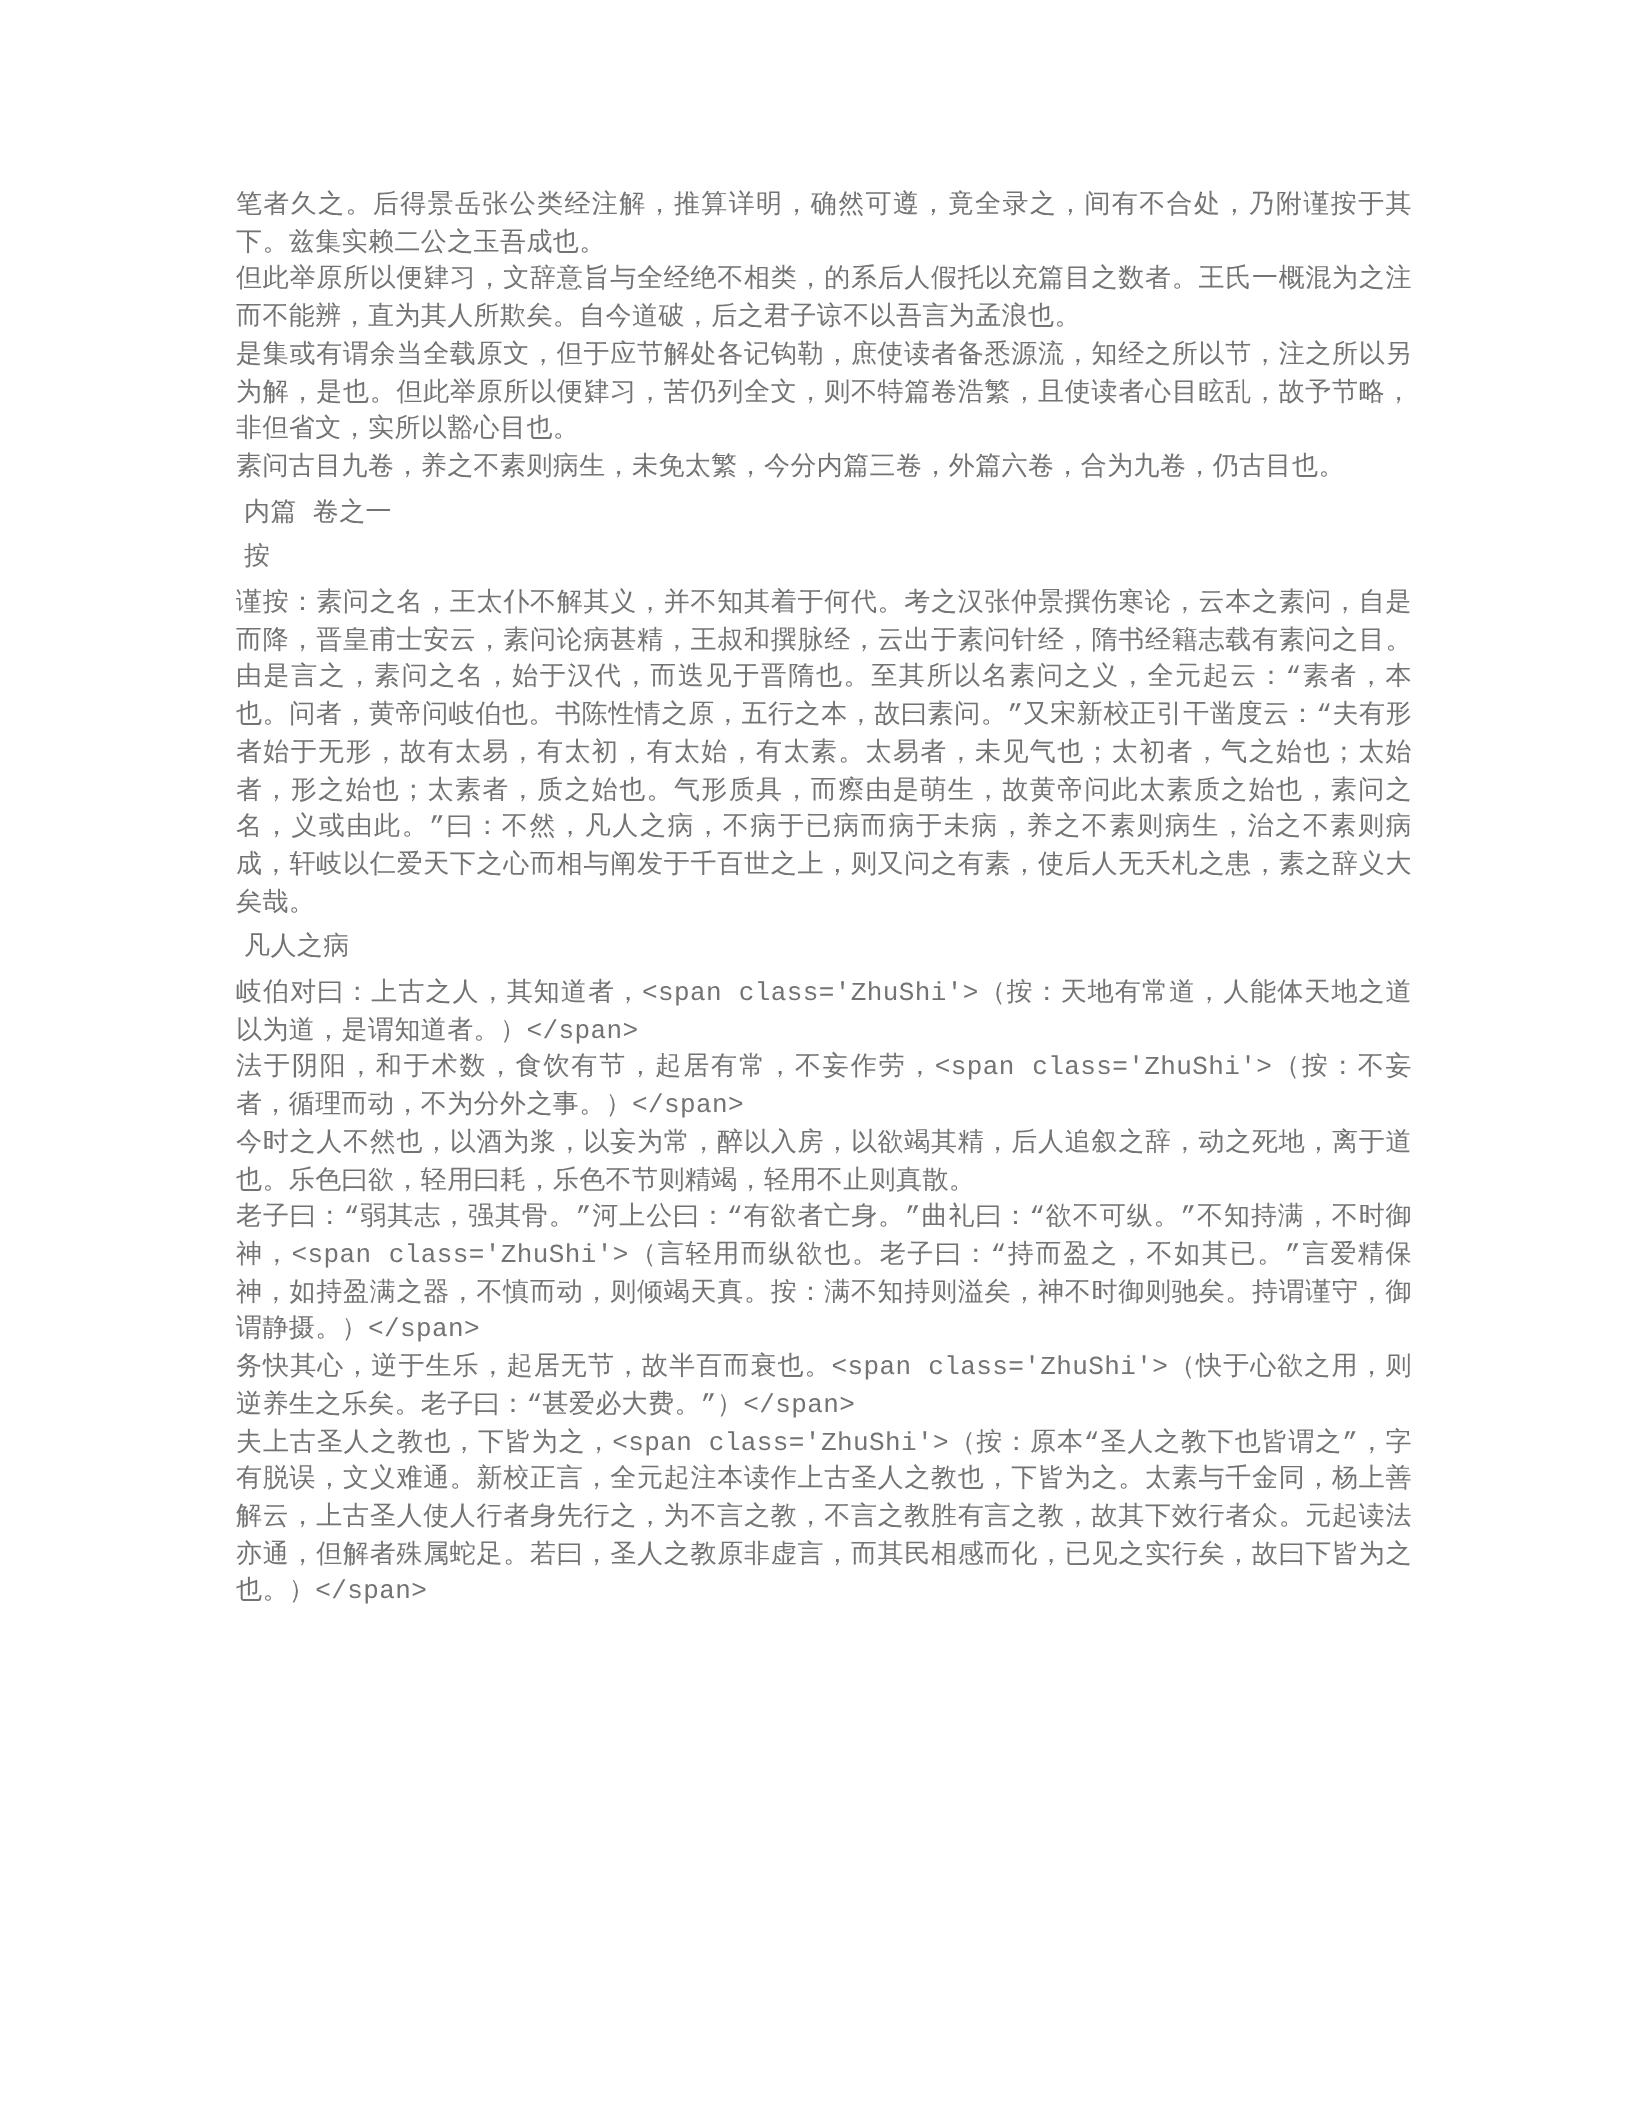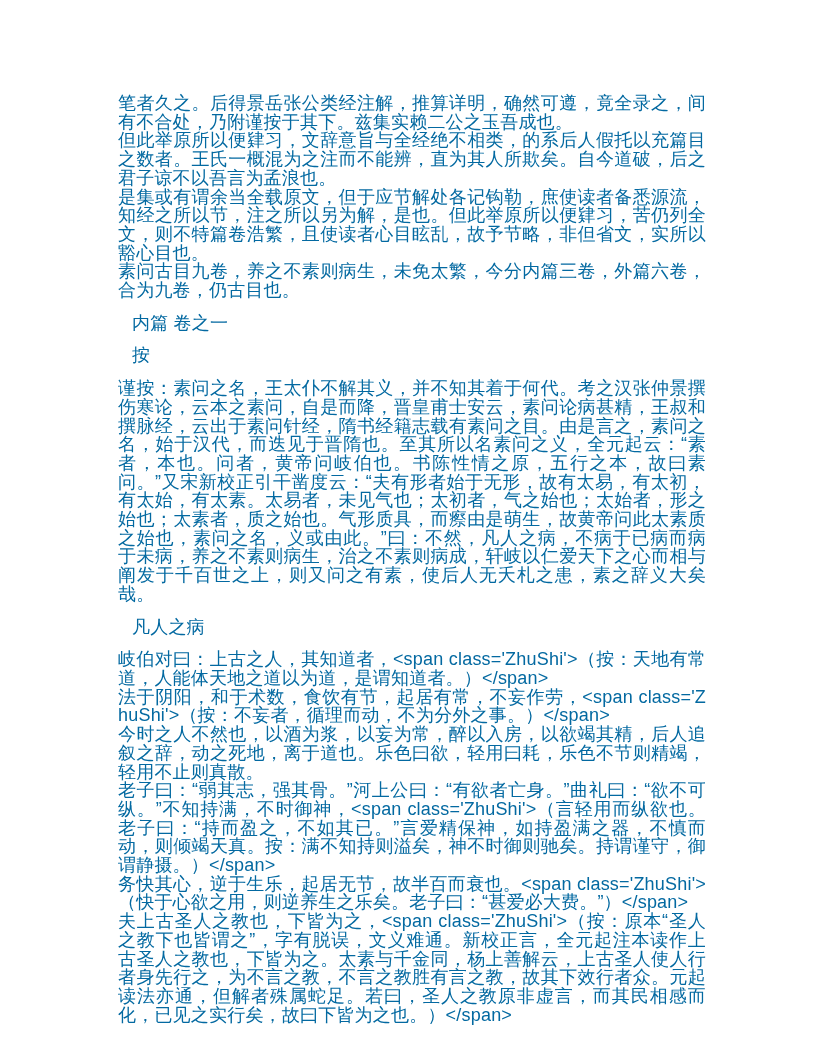--- a/index.html
+++ b/index.html
@@ -2,30 +2,30 @@
 <html><head>
 <meta charset="utf-8">
 <style>
   html, body { margin: 0; padding: 0; background: #ffffff; }
   body { width: 816px; height: 1056px; position: relative; overflow: hidden; }
   .page {
     position: absolute;
     left: 118px;
     top: 94px;
     width: 588px;
-    font-family: Liberation Sans, sans-serif;
-    font-size: 18px;
+    font-family: Liberation Mono, monospace;
+    font-size: 13px;
     line-height: 18.7px;
-    color: #0369a1;
+    color: #737373;
     text-align: justify;
     text-justify: inter-character;
     letter-spacing: 0.2px;
   }
   .para { margin: 0; padding: 0; word-break: break-all; }
-  .heading { margin: 14px; padding: 0; }
+  .heading { margin: 4px; padding: 0; }
 </style>
 </head>
 <body>
 
 <div class="page">
   <p class="para">笔者久之。后得景岳张公类经注解，推算详明，确然可遵，竟全录之，间有不合处，乃附谨按于其下。兹集实赖二公之玉吾成也。</p>
   <p class="para">但此举原所以便肄习，文辞意旨与全经绝不相类，的系后人假托以充篇目之数者。王氏一概混为之注而不能辨，直为其人所欺矣。自今道破，后之君子谅不以吾言为孟浪也。</p>
   <p class="para">是集或有谓余当全载原文，但于应节解处各记钩勒，庶使读者备悉源流，知经之所以节，注之所以另为解，是也。但此举原所以便肄习，苦仍列全文，则不特篇卷浩繁，且使读者心目眩乱，故予节略，非但省文，实所以豁心目也。</p>
   <p class="para">素问古目九卷，养之不素则病生，未免太繁，今分内篇三卷，外篇六卷，合为九卷，仍古目也。</p>
   <p class="heading">内篇 卷之一</p>

